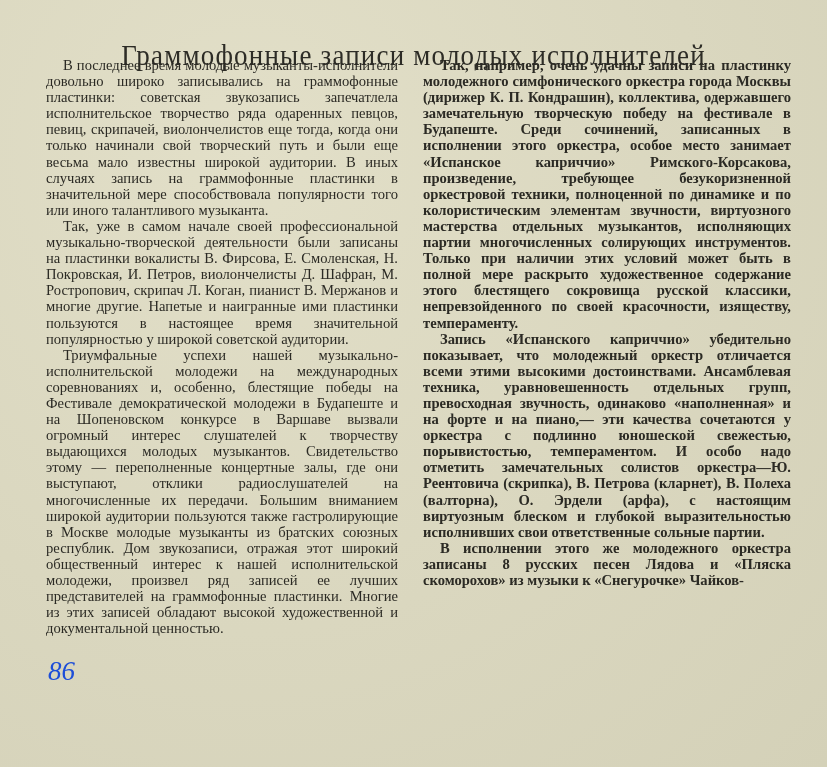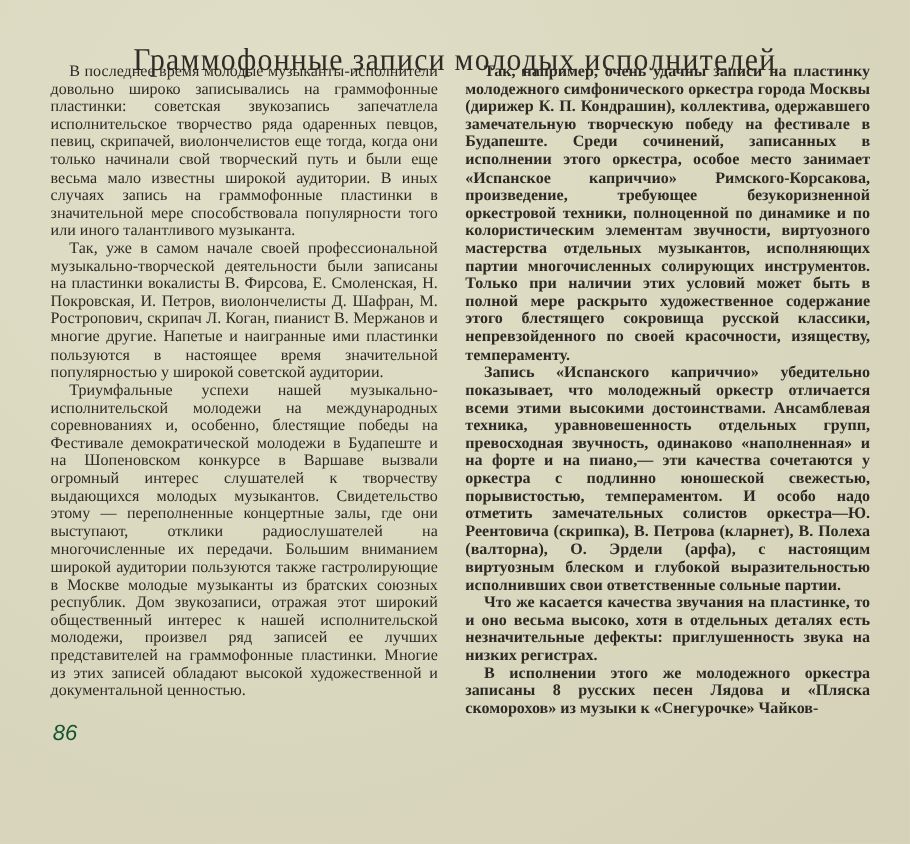--- a/index.html
+++ b/index.html
@@ -23,35 +23,34 @@
     position:absolute; top:57px;
     font-family:"Liberation Serif", serif;
     font-size:14.6px; line-height:16.1px;
     text-align:justify; hyphens:manual;
   }
   .col-left  { left:46px;  width:352px; }
   .col-right { left:423px; width:368px;font-weight:bold; }
   .column p { margin:0; text-indent:17px; }
   .page-number {
     position:absolute; left:48px; top:656px;
-    font-family:Liberation Sans, sans-serif; font-style:italic;
-    font-size:20px; color:#14532d;
+    font-family:Liberation Serif, serif; font-style:italic;
+    font-size:27px; color:#1d4ed8;
   }
 </style>
 </head>
 <body>
 
 <h1 class="page-title">Граммофонные записи молодых исполнителей</h1>
 
 <div class="column col-left">
   <p>В последнее время молодые музыканты-исполнители довольно широко записывались на граммофонные пластинки: советская звукозапись запечатлела исполнительское творчество ряда одаренных певцов, певиц, скрипачей, виолончелистов еще тогда, когда они только начинали свой творческий путь и были еще весьма мало известны широкой аудитории. В иных случаях запись на граммофонные пластинки в значительной мере способствовала популярности того или иного талантливого музыканта.</p>
   <p>Так, уже в самом начале своей профессиональной музыкально-творческой деятельности были записаны на пластинки вокалисты В. Фирсова, Е. Смоленская, Н. Покровская, И. Петров, виолончелисты Д. Шафран, М. Ростропович, скрипач Л. Коган, пианист В. Мержанов и многие другие. Напетые и наигранные ими пластинки пользуются в настоящее время значительной популярностью у широкой советской аудитории.</p>
   <p>Триумфальные успехи нашей музыкально-исполнительской молодежи на международных соревнованиях и, особенно, блестящие победы на Фестивале демократической молодежи в Будапеште и на Шопеновском конкурсе в Варшаве вызвали огромный интерес слушателей к творчеству выдающихся молодых музыкантов. Свидетельство этому — переполненные концертные залы, где они выступают, отклики радиослушателей на многочисленные их передачи. Большим вниманием широкой аудитории пользуются также гастролирующие в Москве молодые музыканты из братских союзных республик. Дом звукозаписи, отражая этот широкий общественный интерес к нашей исполнительской молодежи, произвел ряд записей ее лучших представителей на граммофонные пластинки. Многие из этих записей обладают высокой художественной и документальной ценностью.</p>
 </div>
 
 <div class="column col-right">
   <p>Так, например, очень удачны записи на пластинку молодежного симфонического оркестра города Москвы (дирижер К. П. Кондрашин), коллектива, одержавшего замечательную творческую победу на фестивале в Будапеште. Среди сочинений, записанных в исполнении этого оркестра, особое место занимает «Испанское каприччио» Римского-Корсакова, произведение, требующее безукоризненной оркестровой техники, полноценной по динамике и по колористическим элементам звучности, виртуозного мастерства отдельных музыкантов, исполняющих партии многочисленных солирующих инструментов. Только при наличии этих условий может быть в полной мере раскрыто художественное содержание этого блестящего сокровища русской классики, непревзойденного по своей красочности, изяществу, темпераменту.</p>
   <p>Запись «Испанского каприччио» убедительно показывает, что молодежный оркестр отличается всеми этими высокими достоинствами. Ансамблевая техника, уравновешенность отдельных групп, превосходная звучность, одинаково «наполненная» и на форте и на пиано,— эти качества сочетаются у оркестра с подлинно юношеской свежестью, порывистостью, темпераментом. И особо надо отметить замечательных солистов оркестра—Ю. Реентовича (скрипка), В. Петрова (кларнет), В. Полеха (валторна), О. Эрдели (арфа), с настоящим виртуозным блеском и глубокой выразительностью исполнивших свои ответственные сольные партии.</p>
-  <p>Что же касается качества звучания на пластинке, то и оно весьма высоко, хотя в отдельных деталях есть незначительные дефекты: приглушенность звука на низких регистрах.</p>
   <p>В исполнении этого же молодежного оркестра записаны 8 русских песен Лядова и «Пляска скоморохов» из музыки к «Снегурочке» Чайков-</p>
 </div>
 
 <div class="page-number">86</div>
 
 </body></html>

